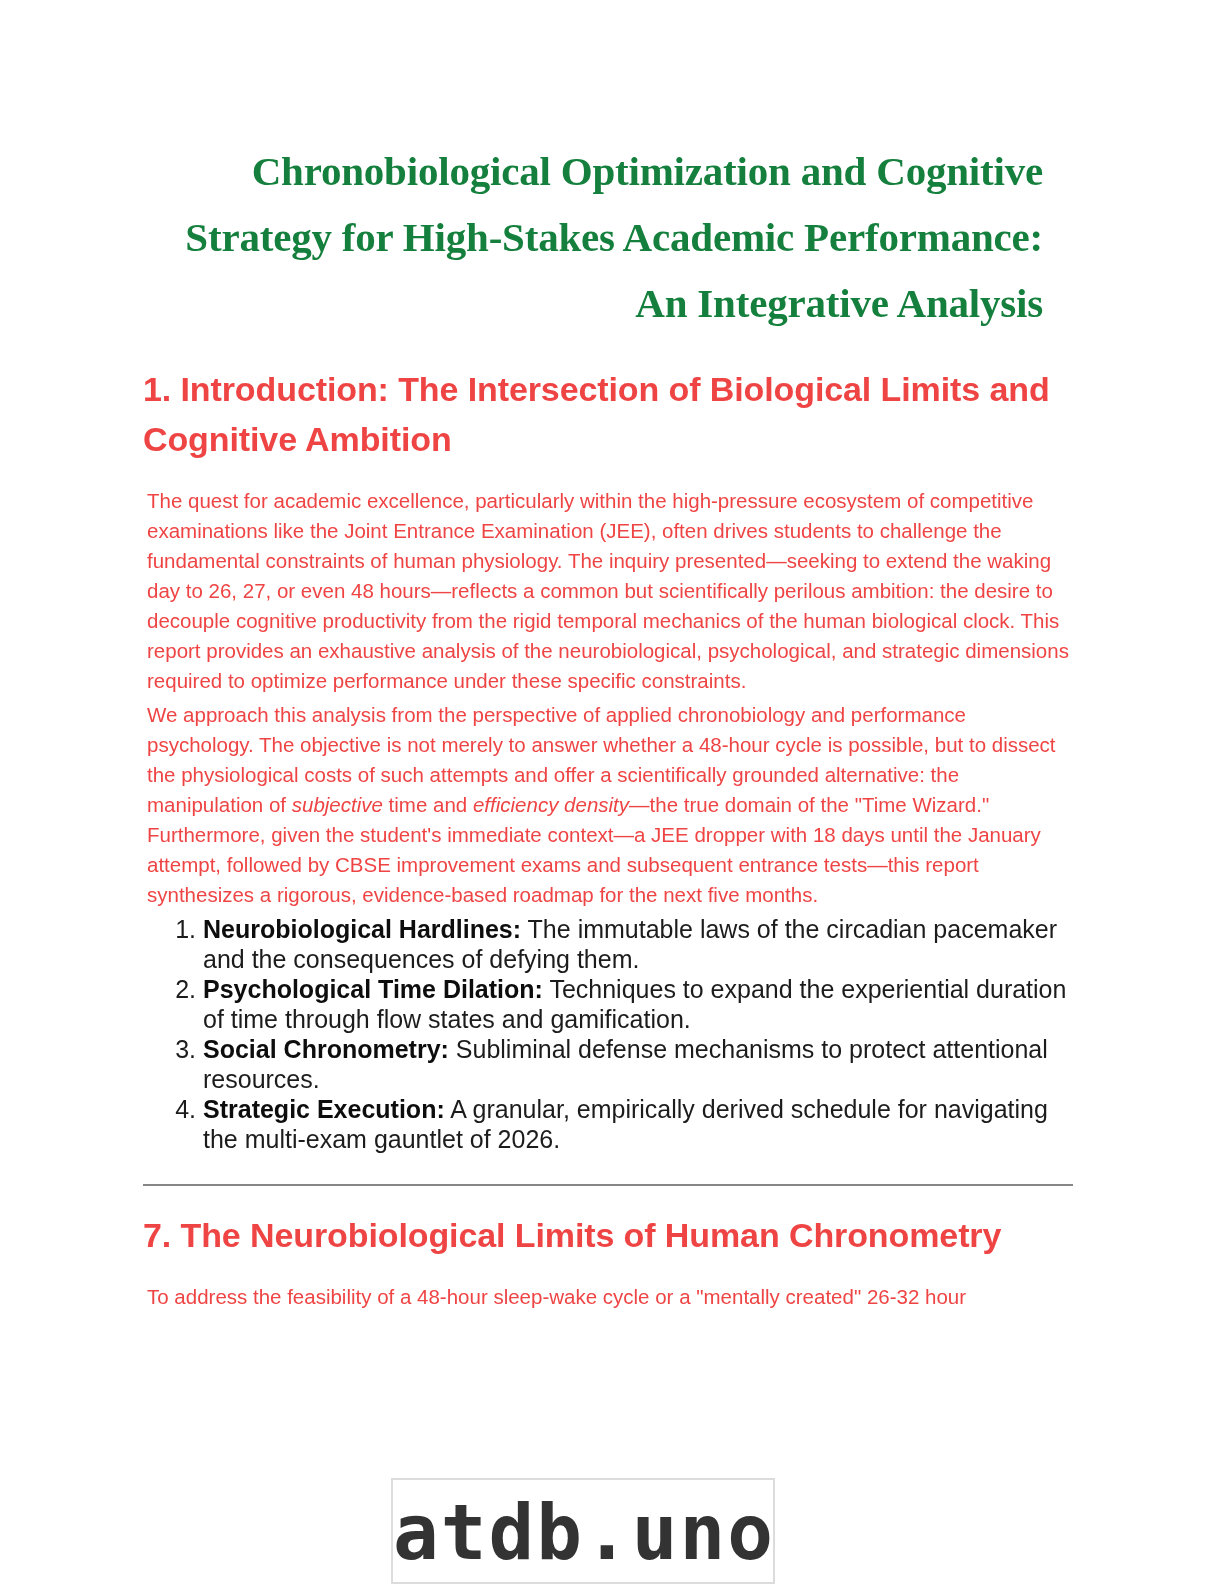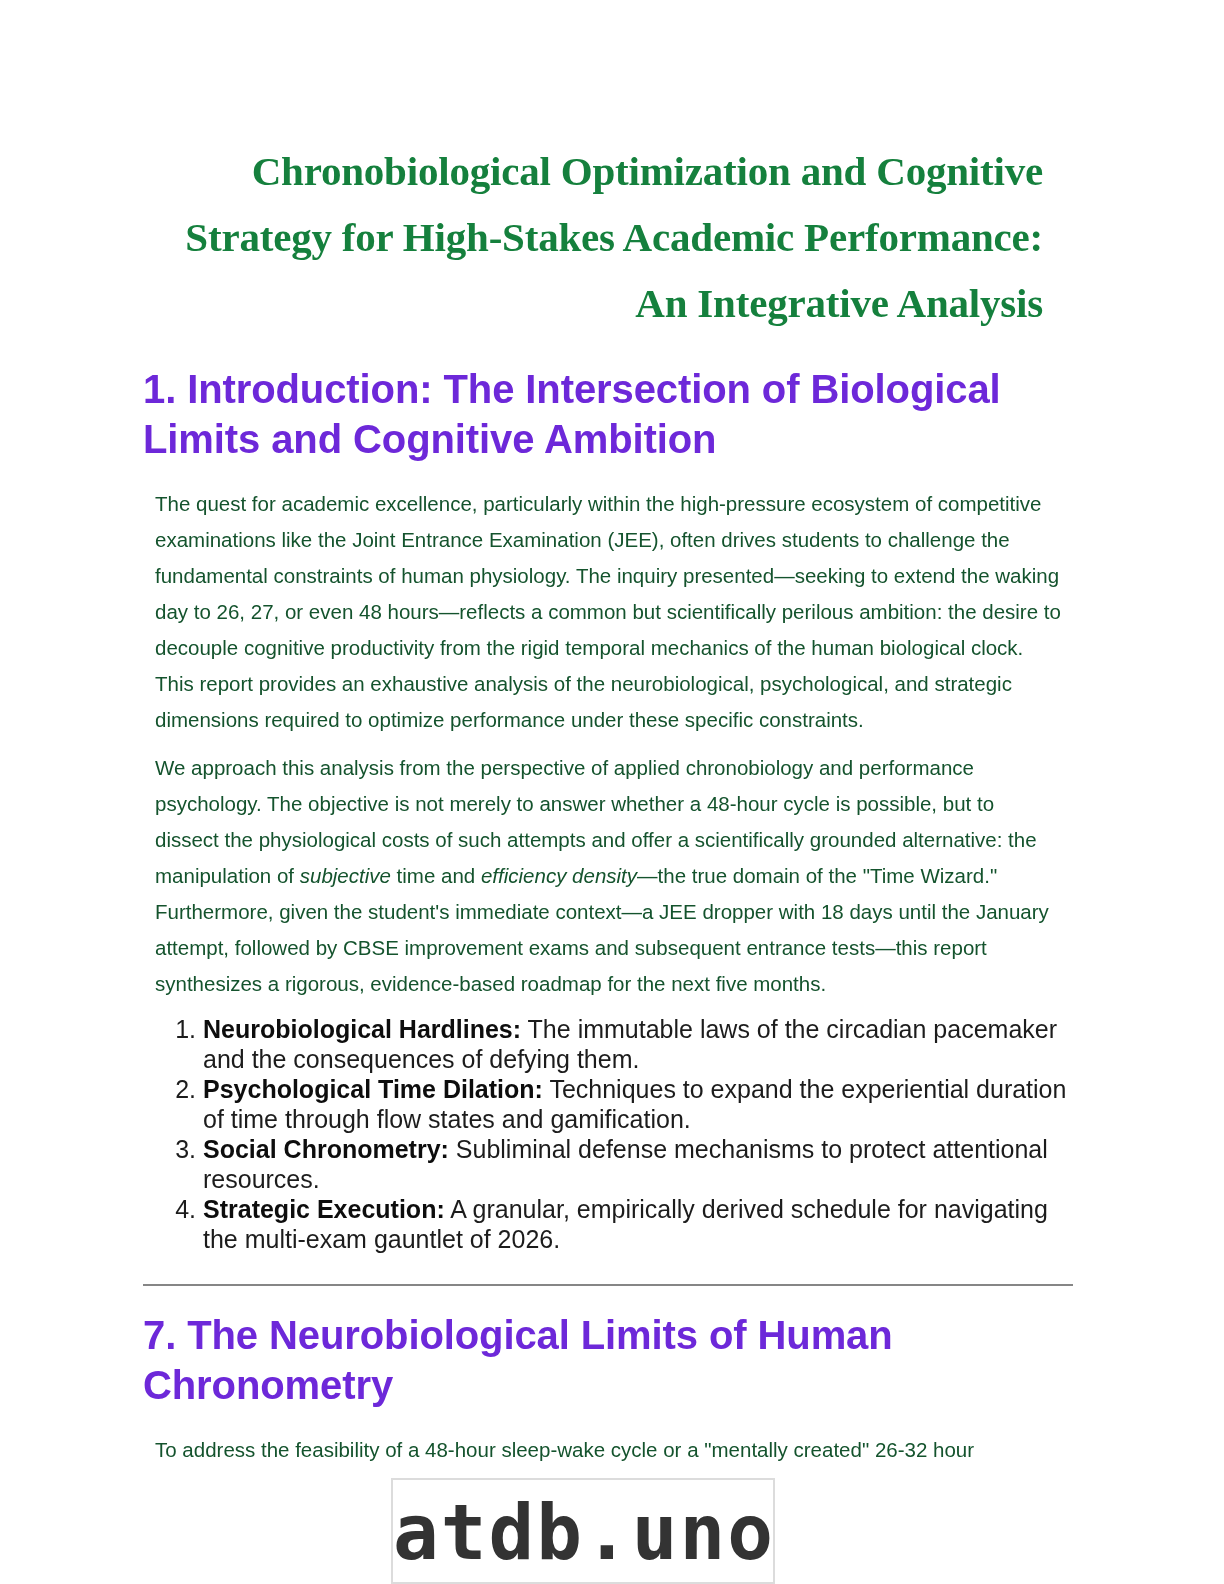--- a/index.html
+++ b/index.html
@@ -42,41 +42,41 @@
     letter-spacing: -0.2px;
     color: #15803d;
     margin: 0 0 0 0;
     max-width: 900px;
     text-align: right;
   }
 
   
   .section-heading {
     font-family: "Liberation Sans", sans-serif;
-    font-size: 40px;
+    font-size: 34px;
     line-height: 50px;
     font-weight: 700;
     letter-spacing: -0.1px;
-    color: #6d28d9;
+    color: #ef4444;
     margin: 28px 0 0 0;
     max-width: 930px;
   }
 
   .section-heading.tight {
     margin-top: 24px;
   }
 
   
   .para {
     font-family: "Liberation Sans", sans-serif;
     font-size: 20.5px;
-    line-height: 36px;
+    line-height: 30px;
     font-weight: 400;
-    color: #14532d;
-    margin: 12px;
+    color: #ef4444;
+    margin: 4px;
     max-width: 930px;
     text-align: left;
   }
 
   .para + .para {
     margin-top: 0px;
   }
 
   .para-gap-top {
     margin-top: 22px;

